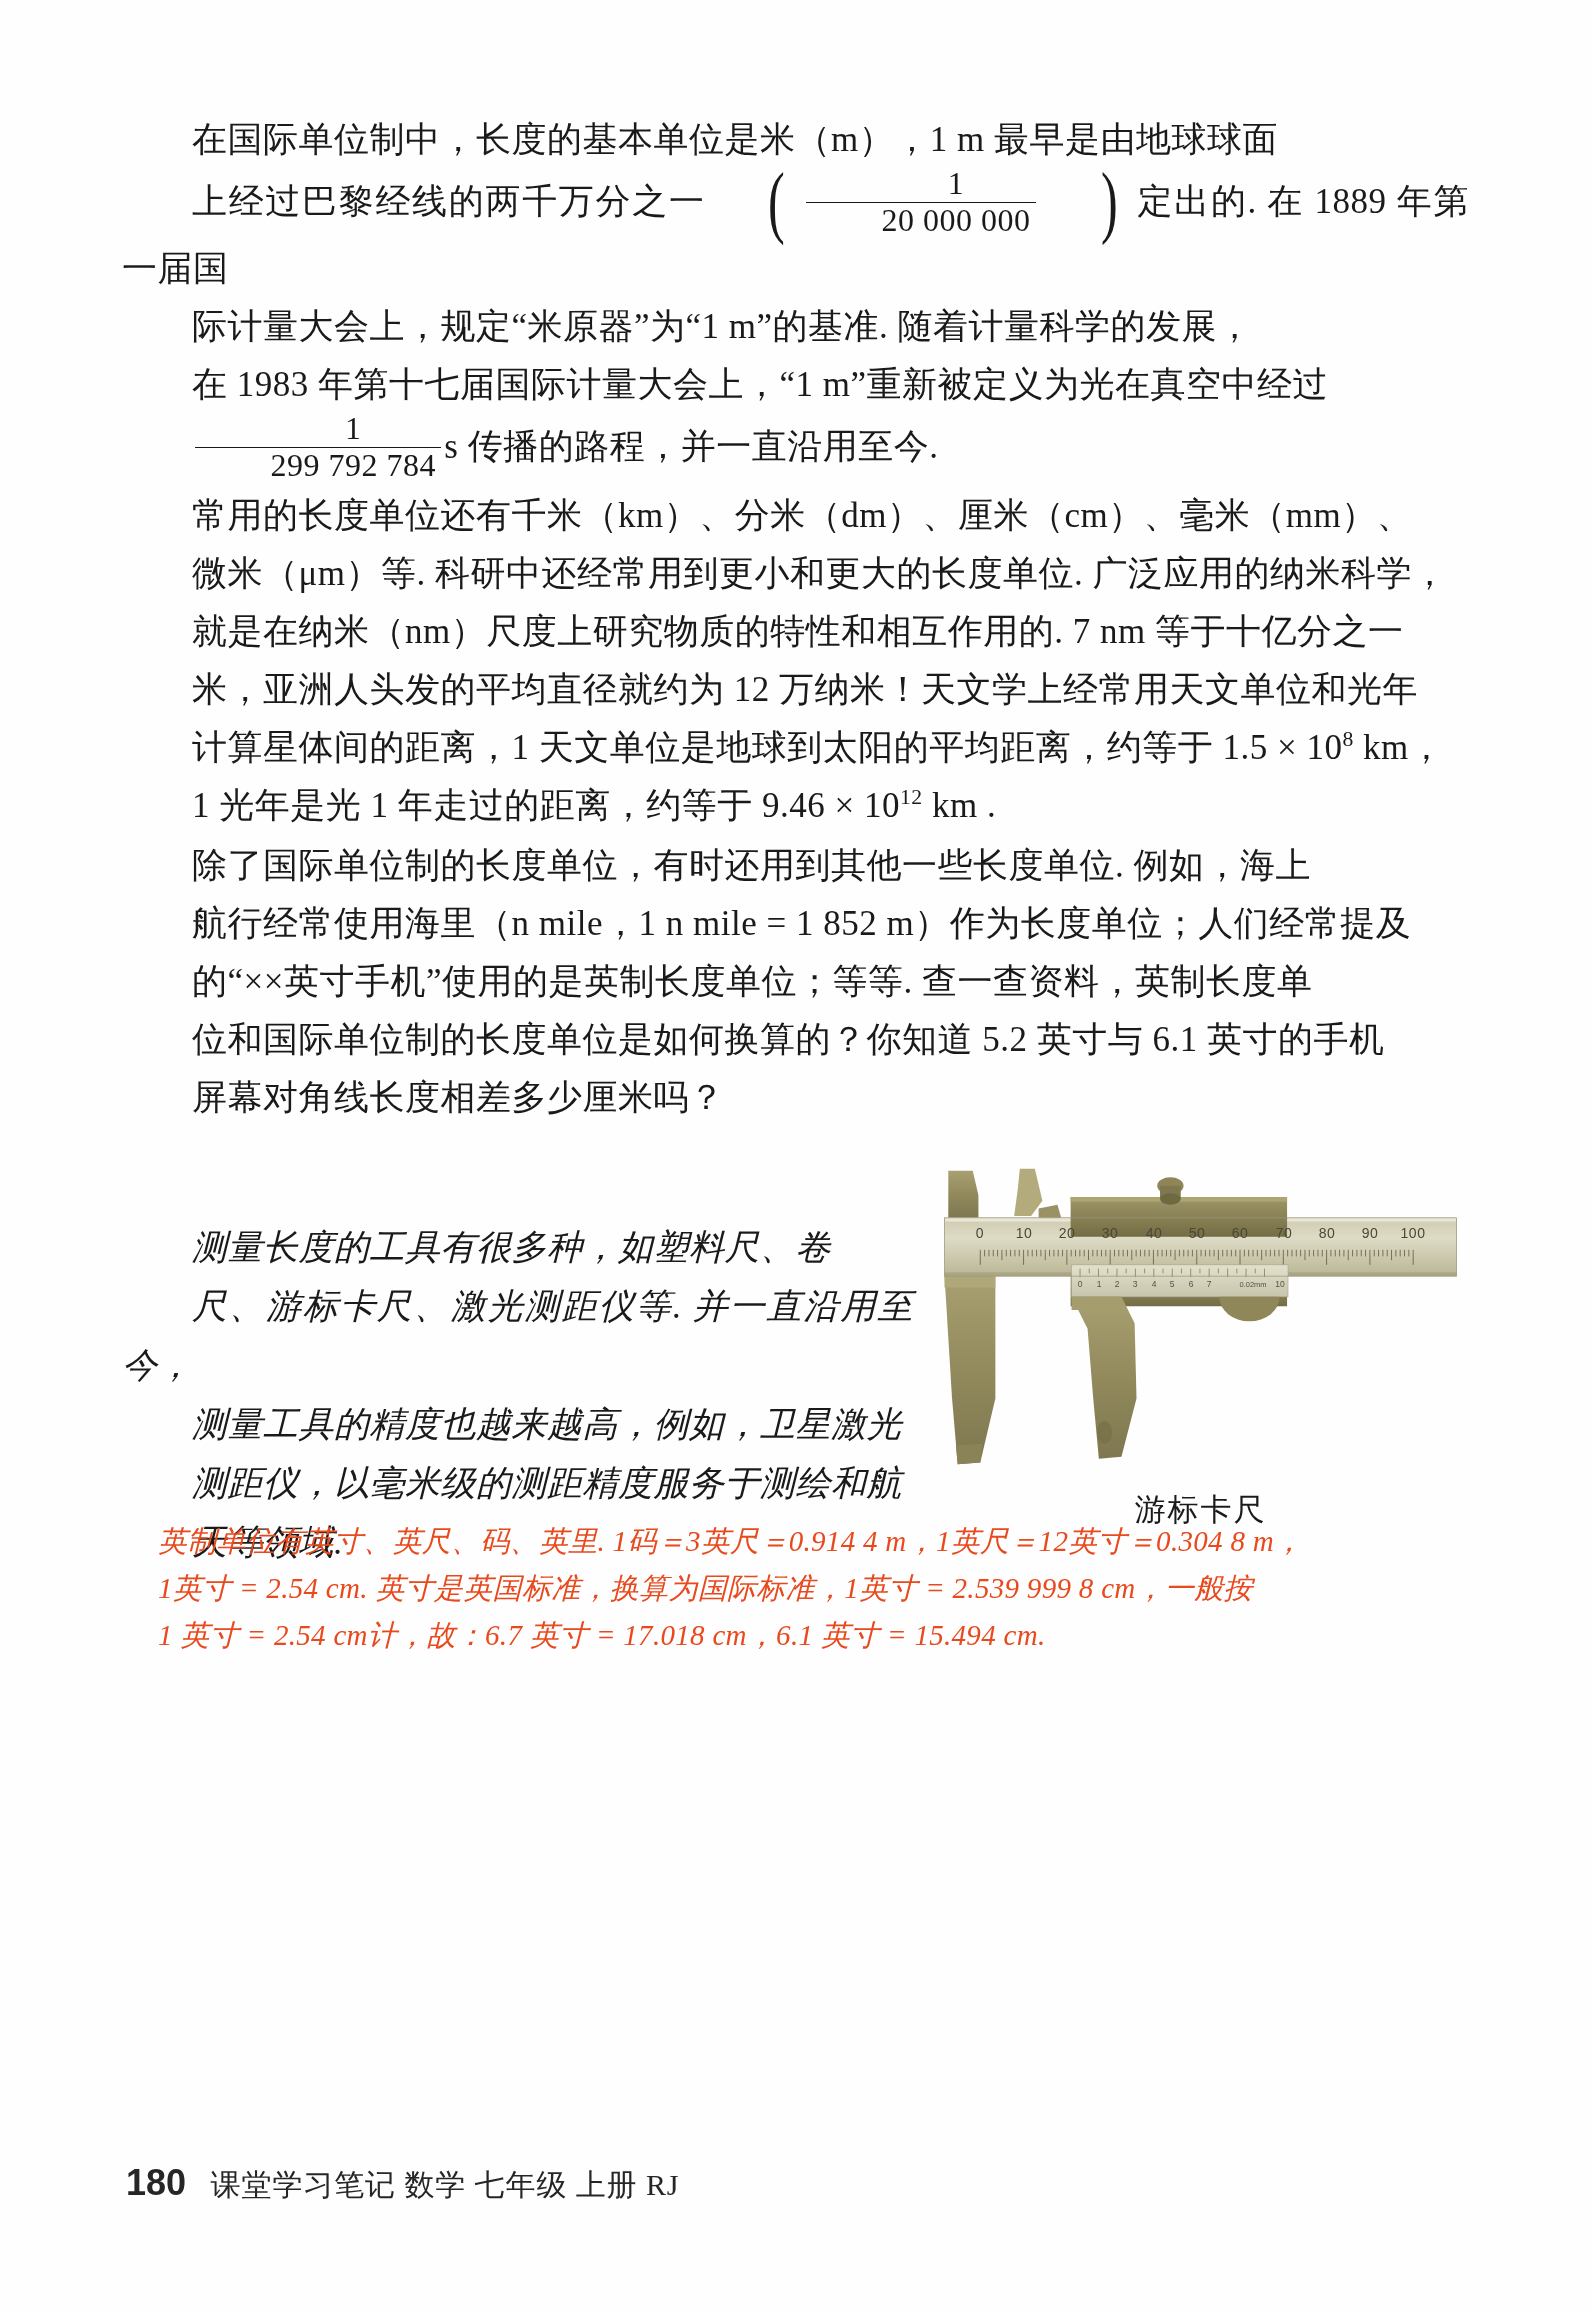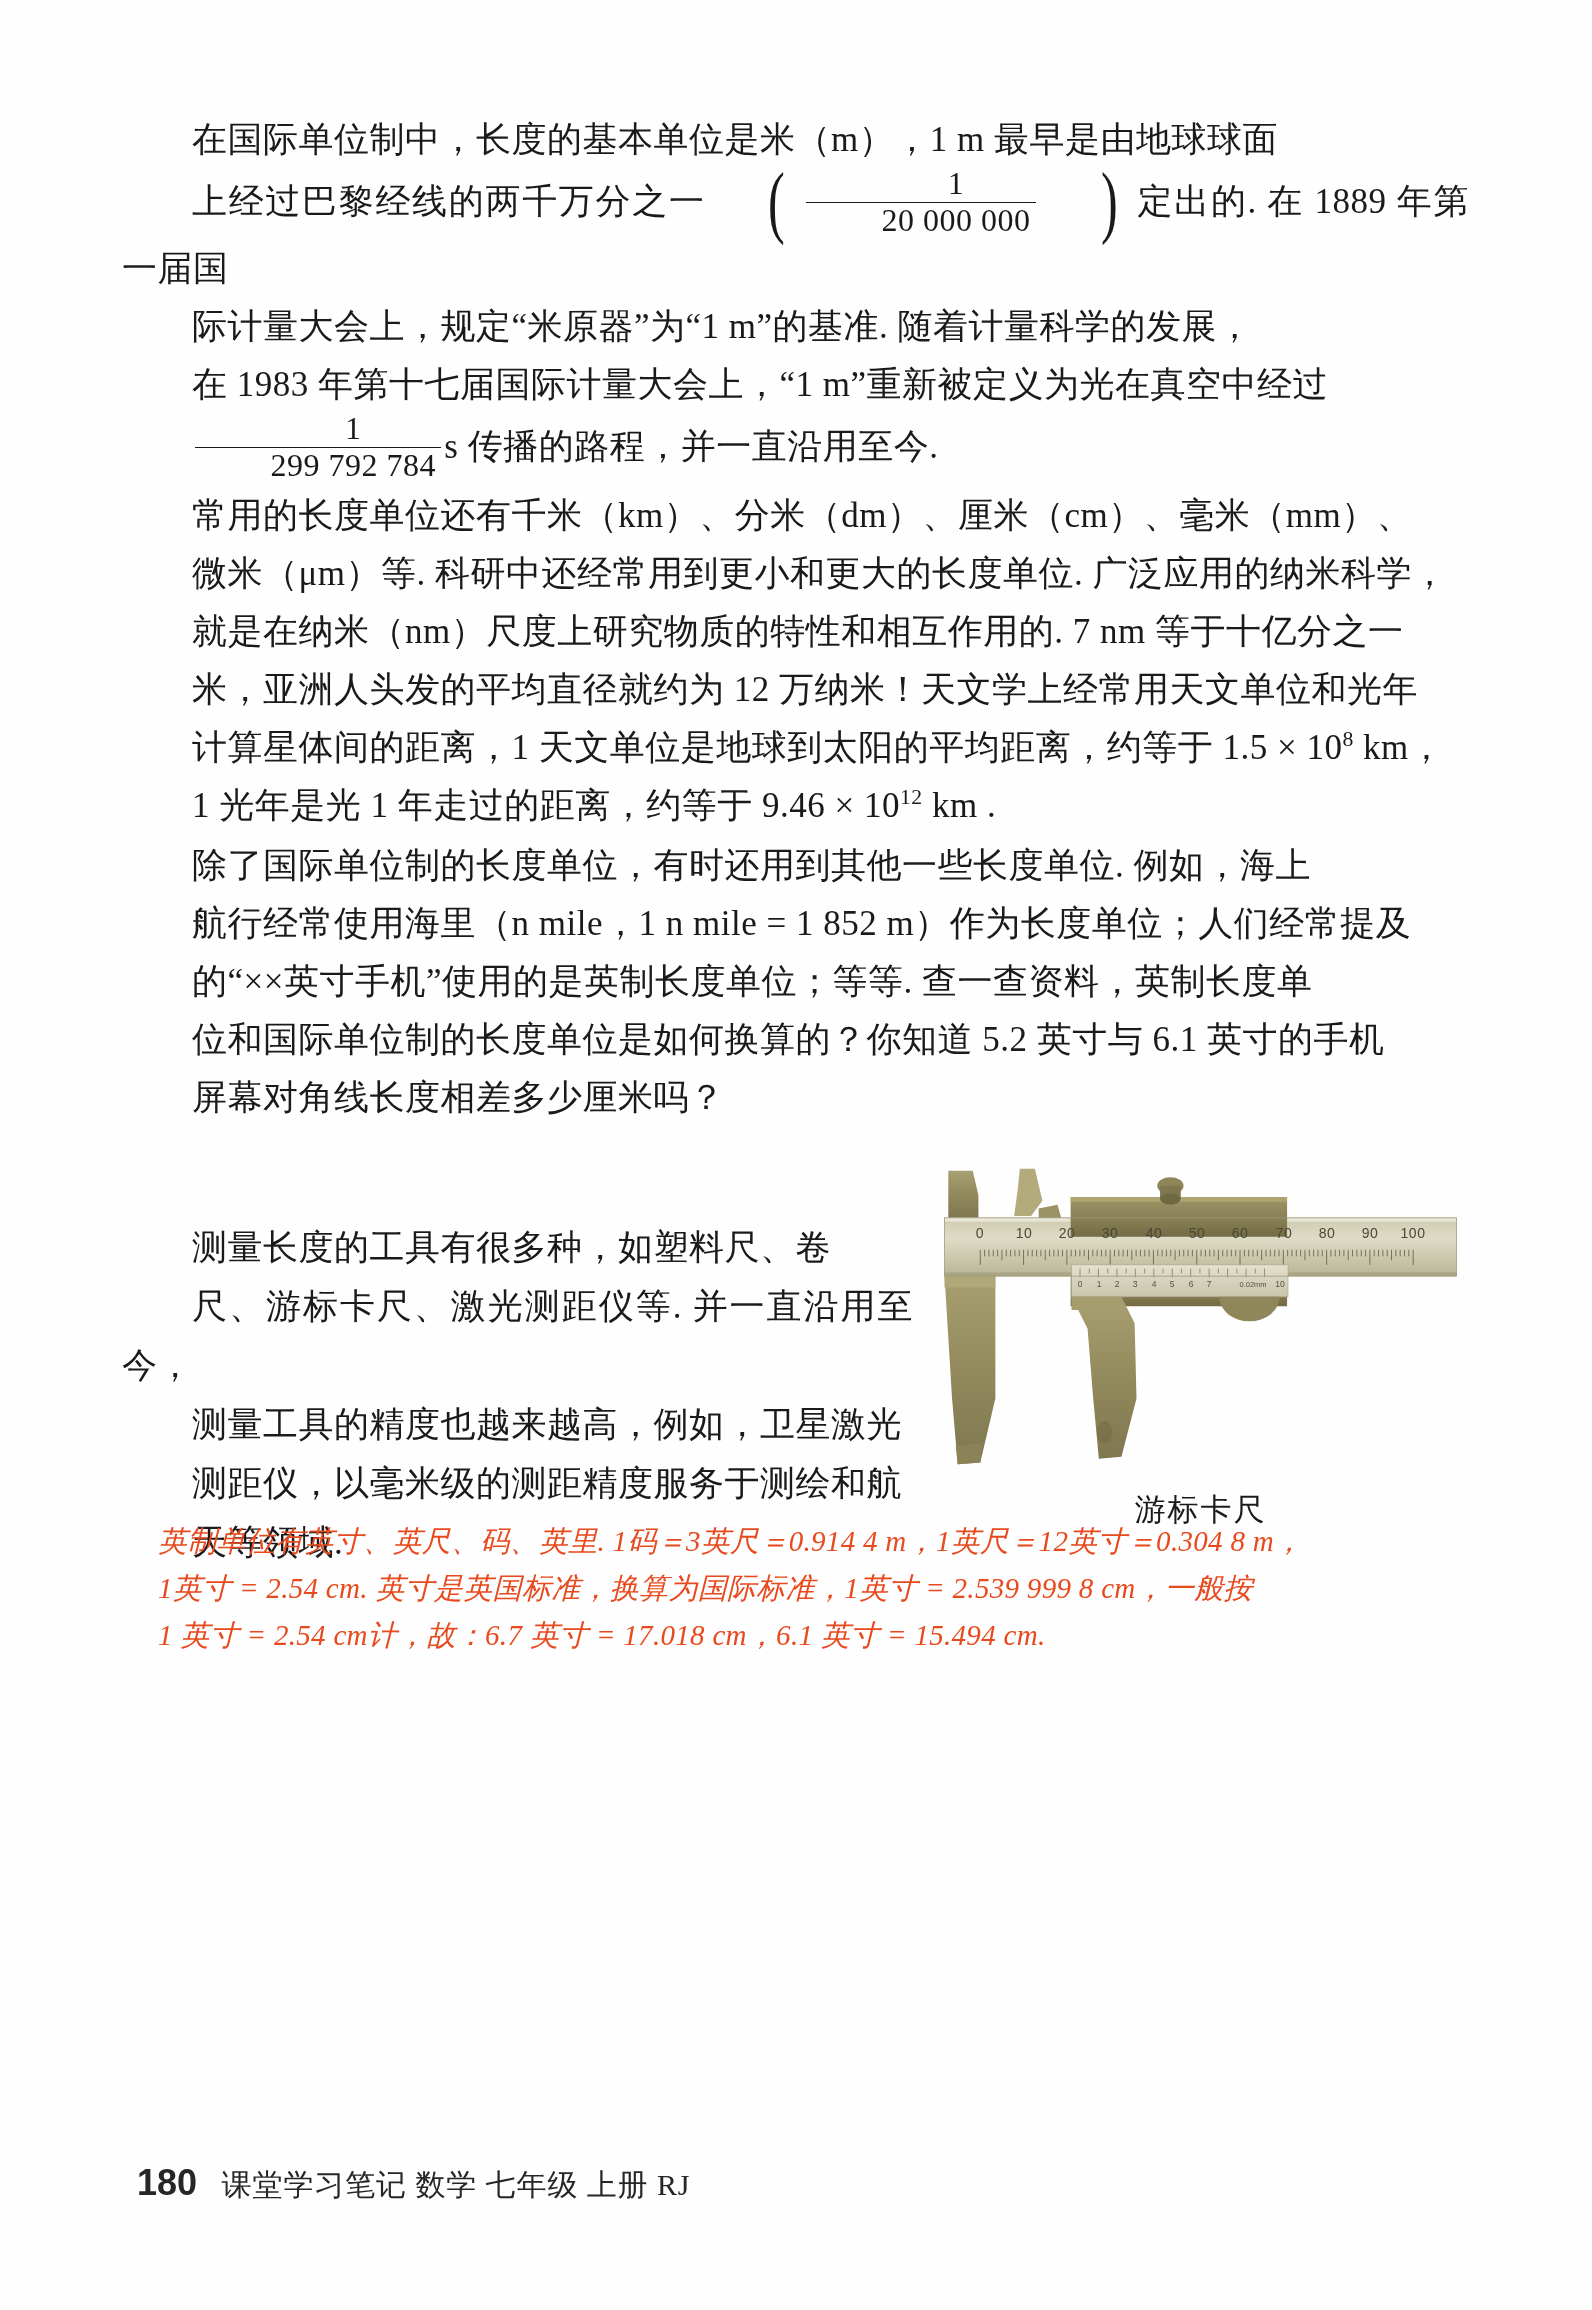--- a/index.html
+++ b/index.html
@@ -101,41 +101,42 @@
     margin-top: 15px;
     color: #1a1a1a;
   }
 
   
   .wrap-col {
     position: absolute;
     left: 122px;
     top: 1218px;
     width: 791px;
+    font-style: italic;
   }
   .wrap-col .para { line-height: 59px; }
 
   
   .annot {
     position: absolute;
     left: 158px;
     top: 1518px;
     width: 1309px;
     color: #e8491d;
     font-size: 29px;
     line-height: 47px;
     letter-spacing: 0.3px;
     font-style: italic;
   }
   .annot .ln { display: block; white-space: nowrap; }
 
   
   .footer {
     position: absolute;
-    left: 137px;
+    left: 126px;
     top: 2162px;
     font-size: 32px;
     letter-spacing: 0.9px;
     color: #262626;
     display: flex;
     align-items: baseline;
     gap: 24.5px;
   }
   .footer .pno {
     font-size: 36px;

